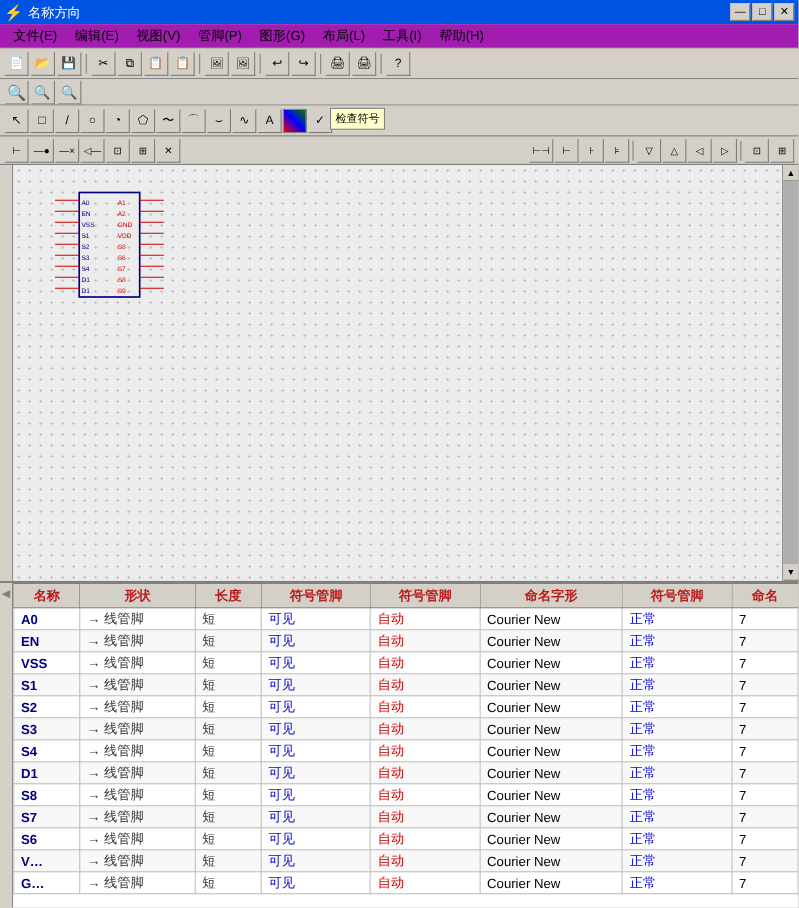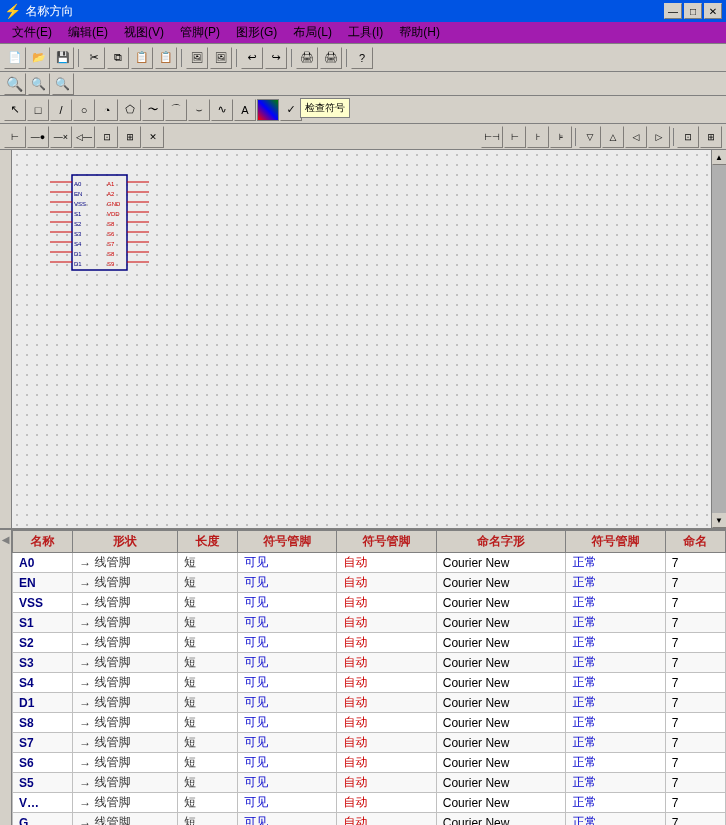--- a/index.html
+++ b/index.html
@@ -529,32 +529,20 @@
                 <span style="display:flex;align-items:center;gap:2px;color:#333">→ 线管脚</span>
               </td>
     <td style="color:#333">短</td>
     <td class="visible-col">可见</td>
     <td class="auto-col">自动</td>
     <td class="font-col">Courier New</td>
     <td class="normal-col">正常</td>
     <td class="num-col">7</td>
   </tr>
             <tr>
-    <td class="name-col">S5</td>
-    <td>
-                <span style="display:flex;align-items:center;gap:2px;color:#333">→ 线管脚</span>
-              </td>
-    <td style="color:#333">短</td>
-    <td class="visible-col">可见</td>
-    <td class="auto-col">自动</td>
-    <td class="font-col">Courier New</td>
-    <td class="normal-col">正常</td>
-    <td class="num-col">7</td>
-  </tr>
-            <tr>
     <td class="name-col">V…</td>
     <td>
                 <span style="display:flex;align-items:center;gap:2px;color:#333">→ 线管脚</span>
               </td>
     <td style="color:#333">短</td>
     <td class="visible-col">可见</td>
     <td class="auto-col">自动</td>
     <td class="font-col">Courier New</td>
     <td class="normal-col">正常</td>
     <td class="num-col">7</td>

